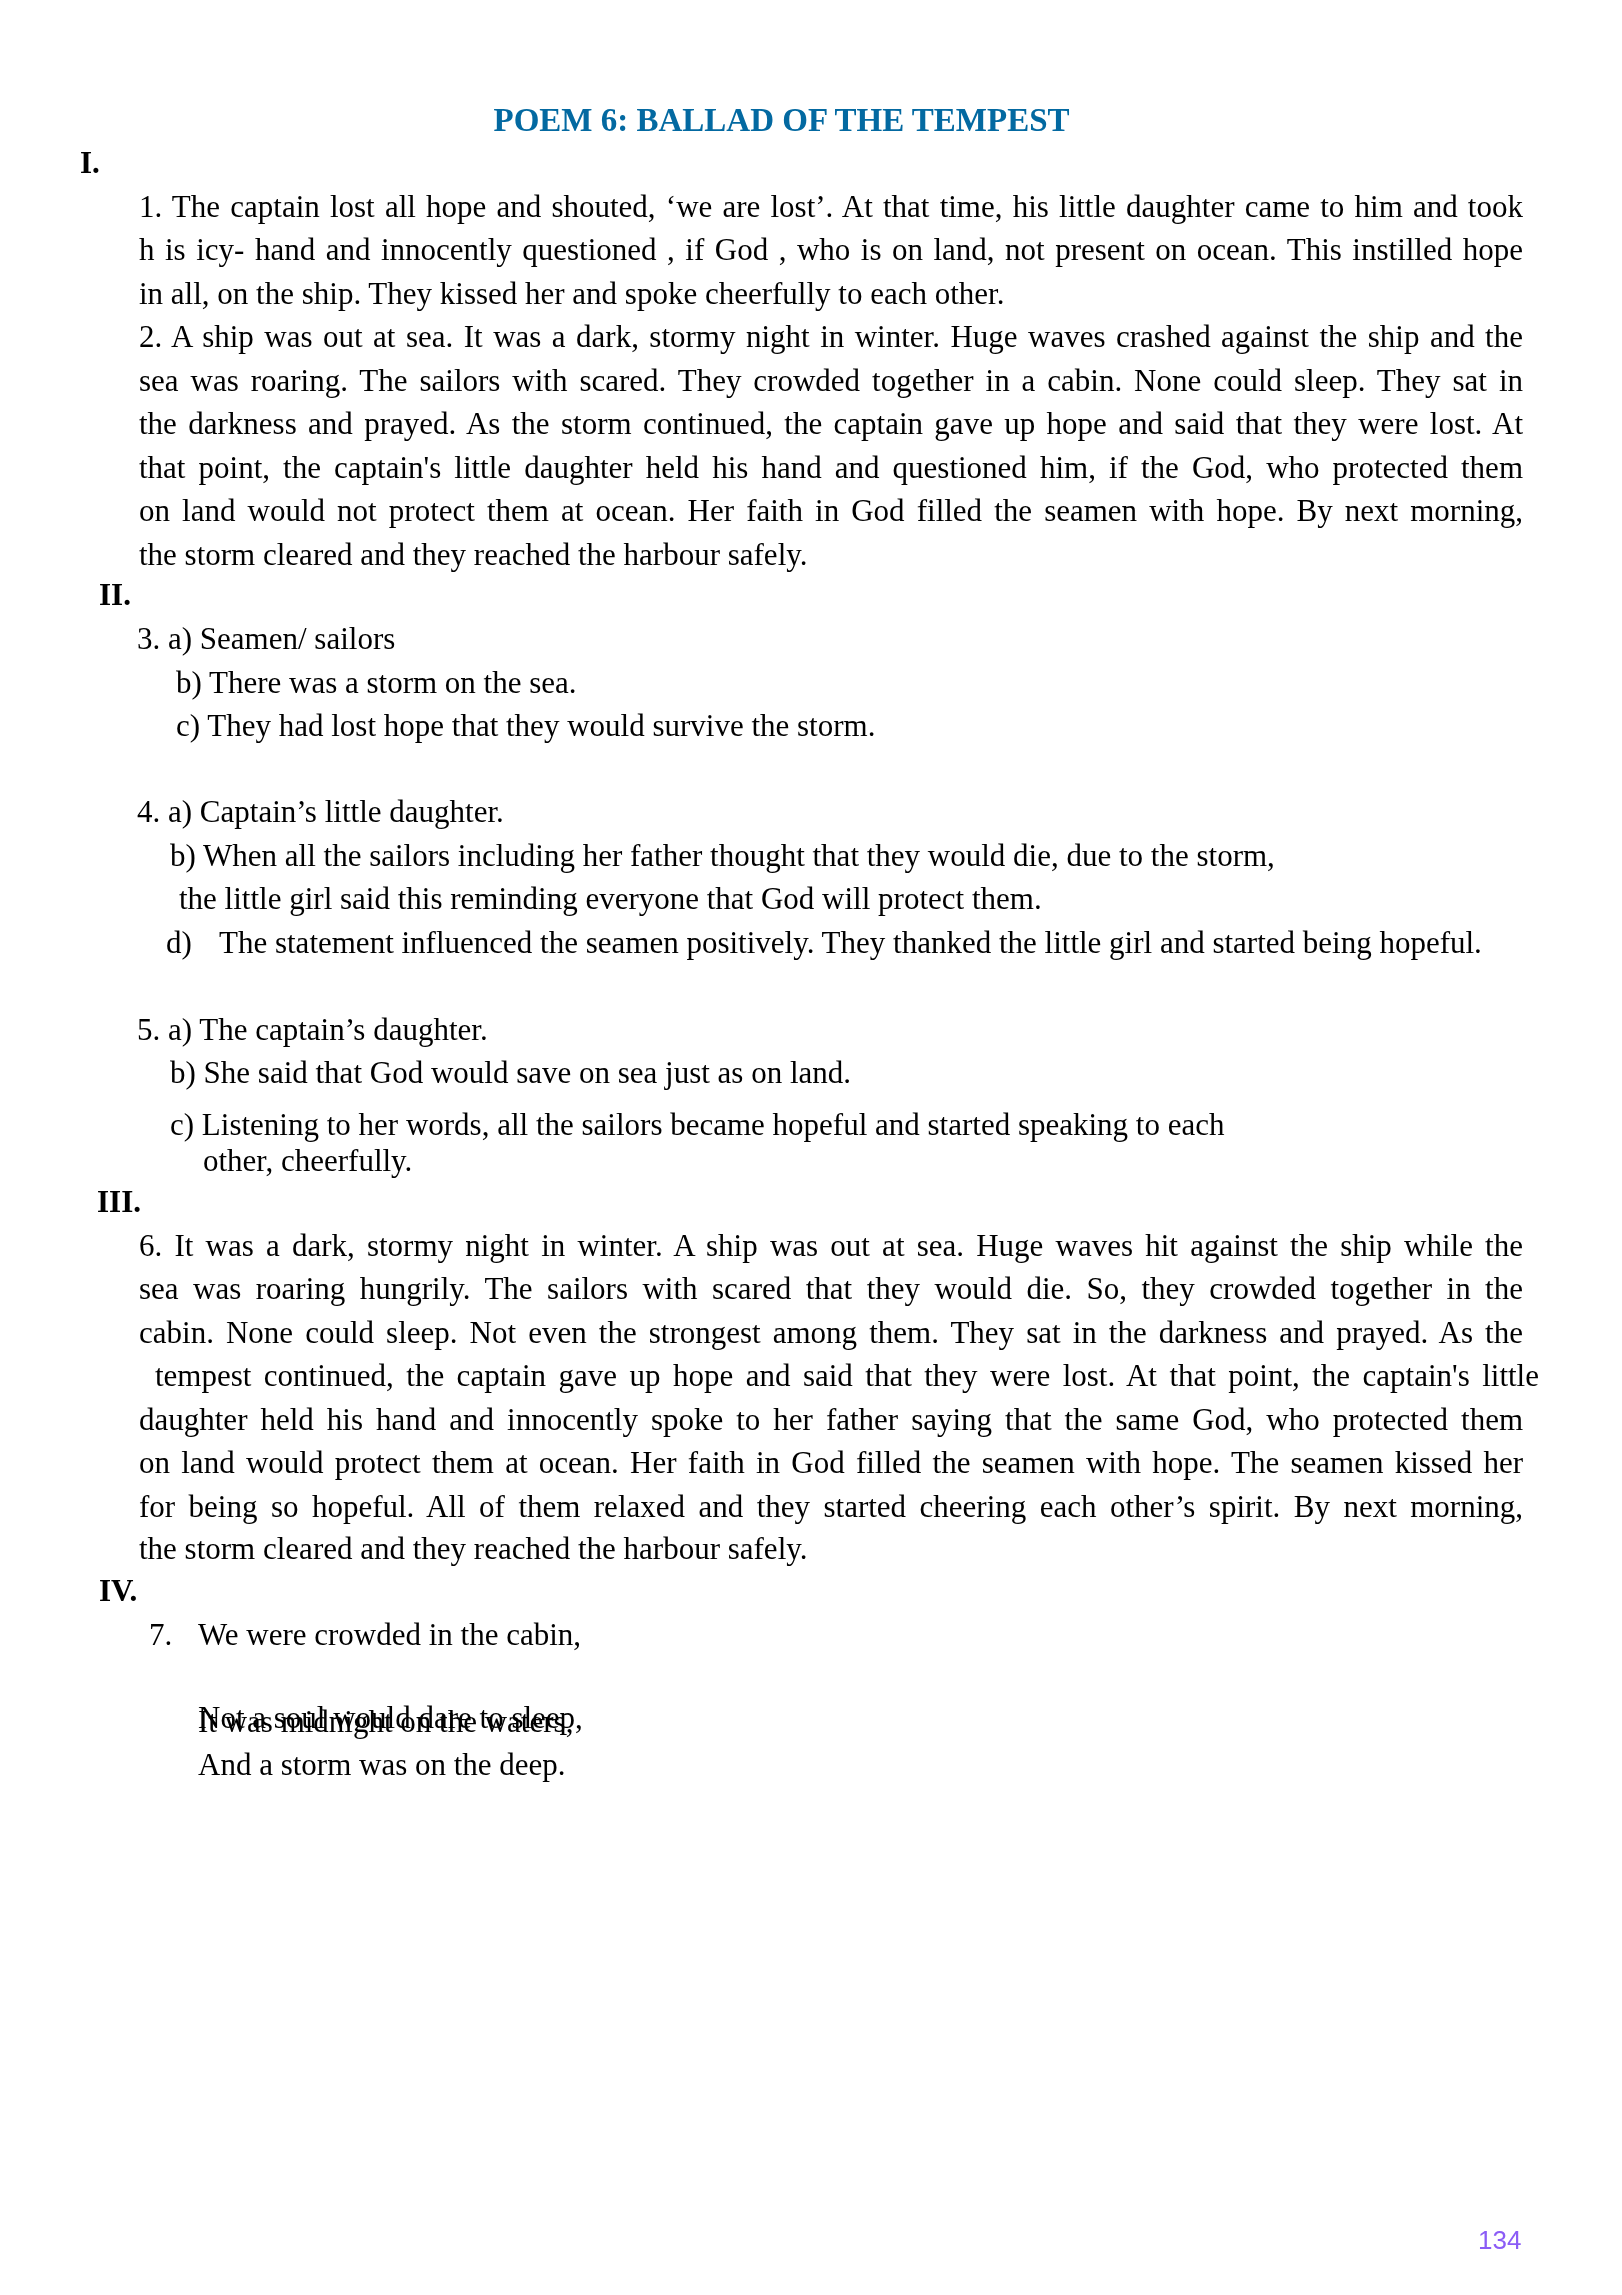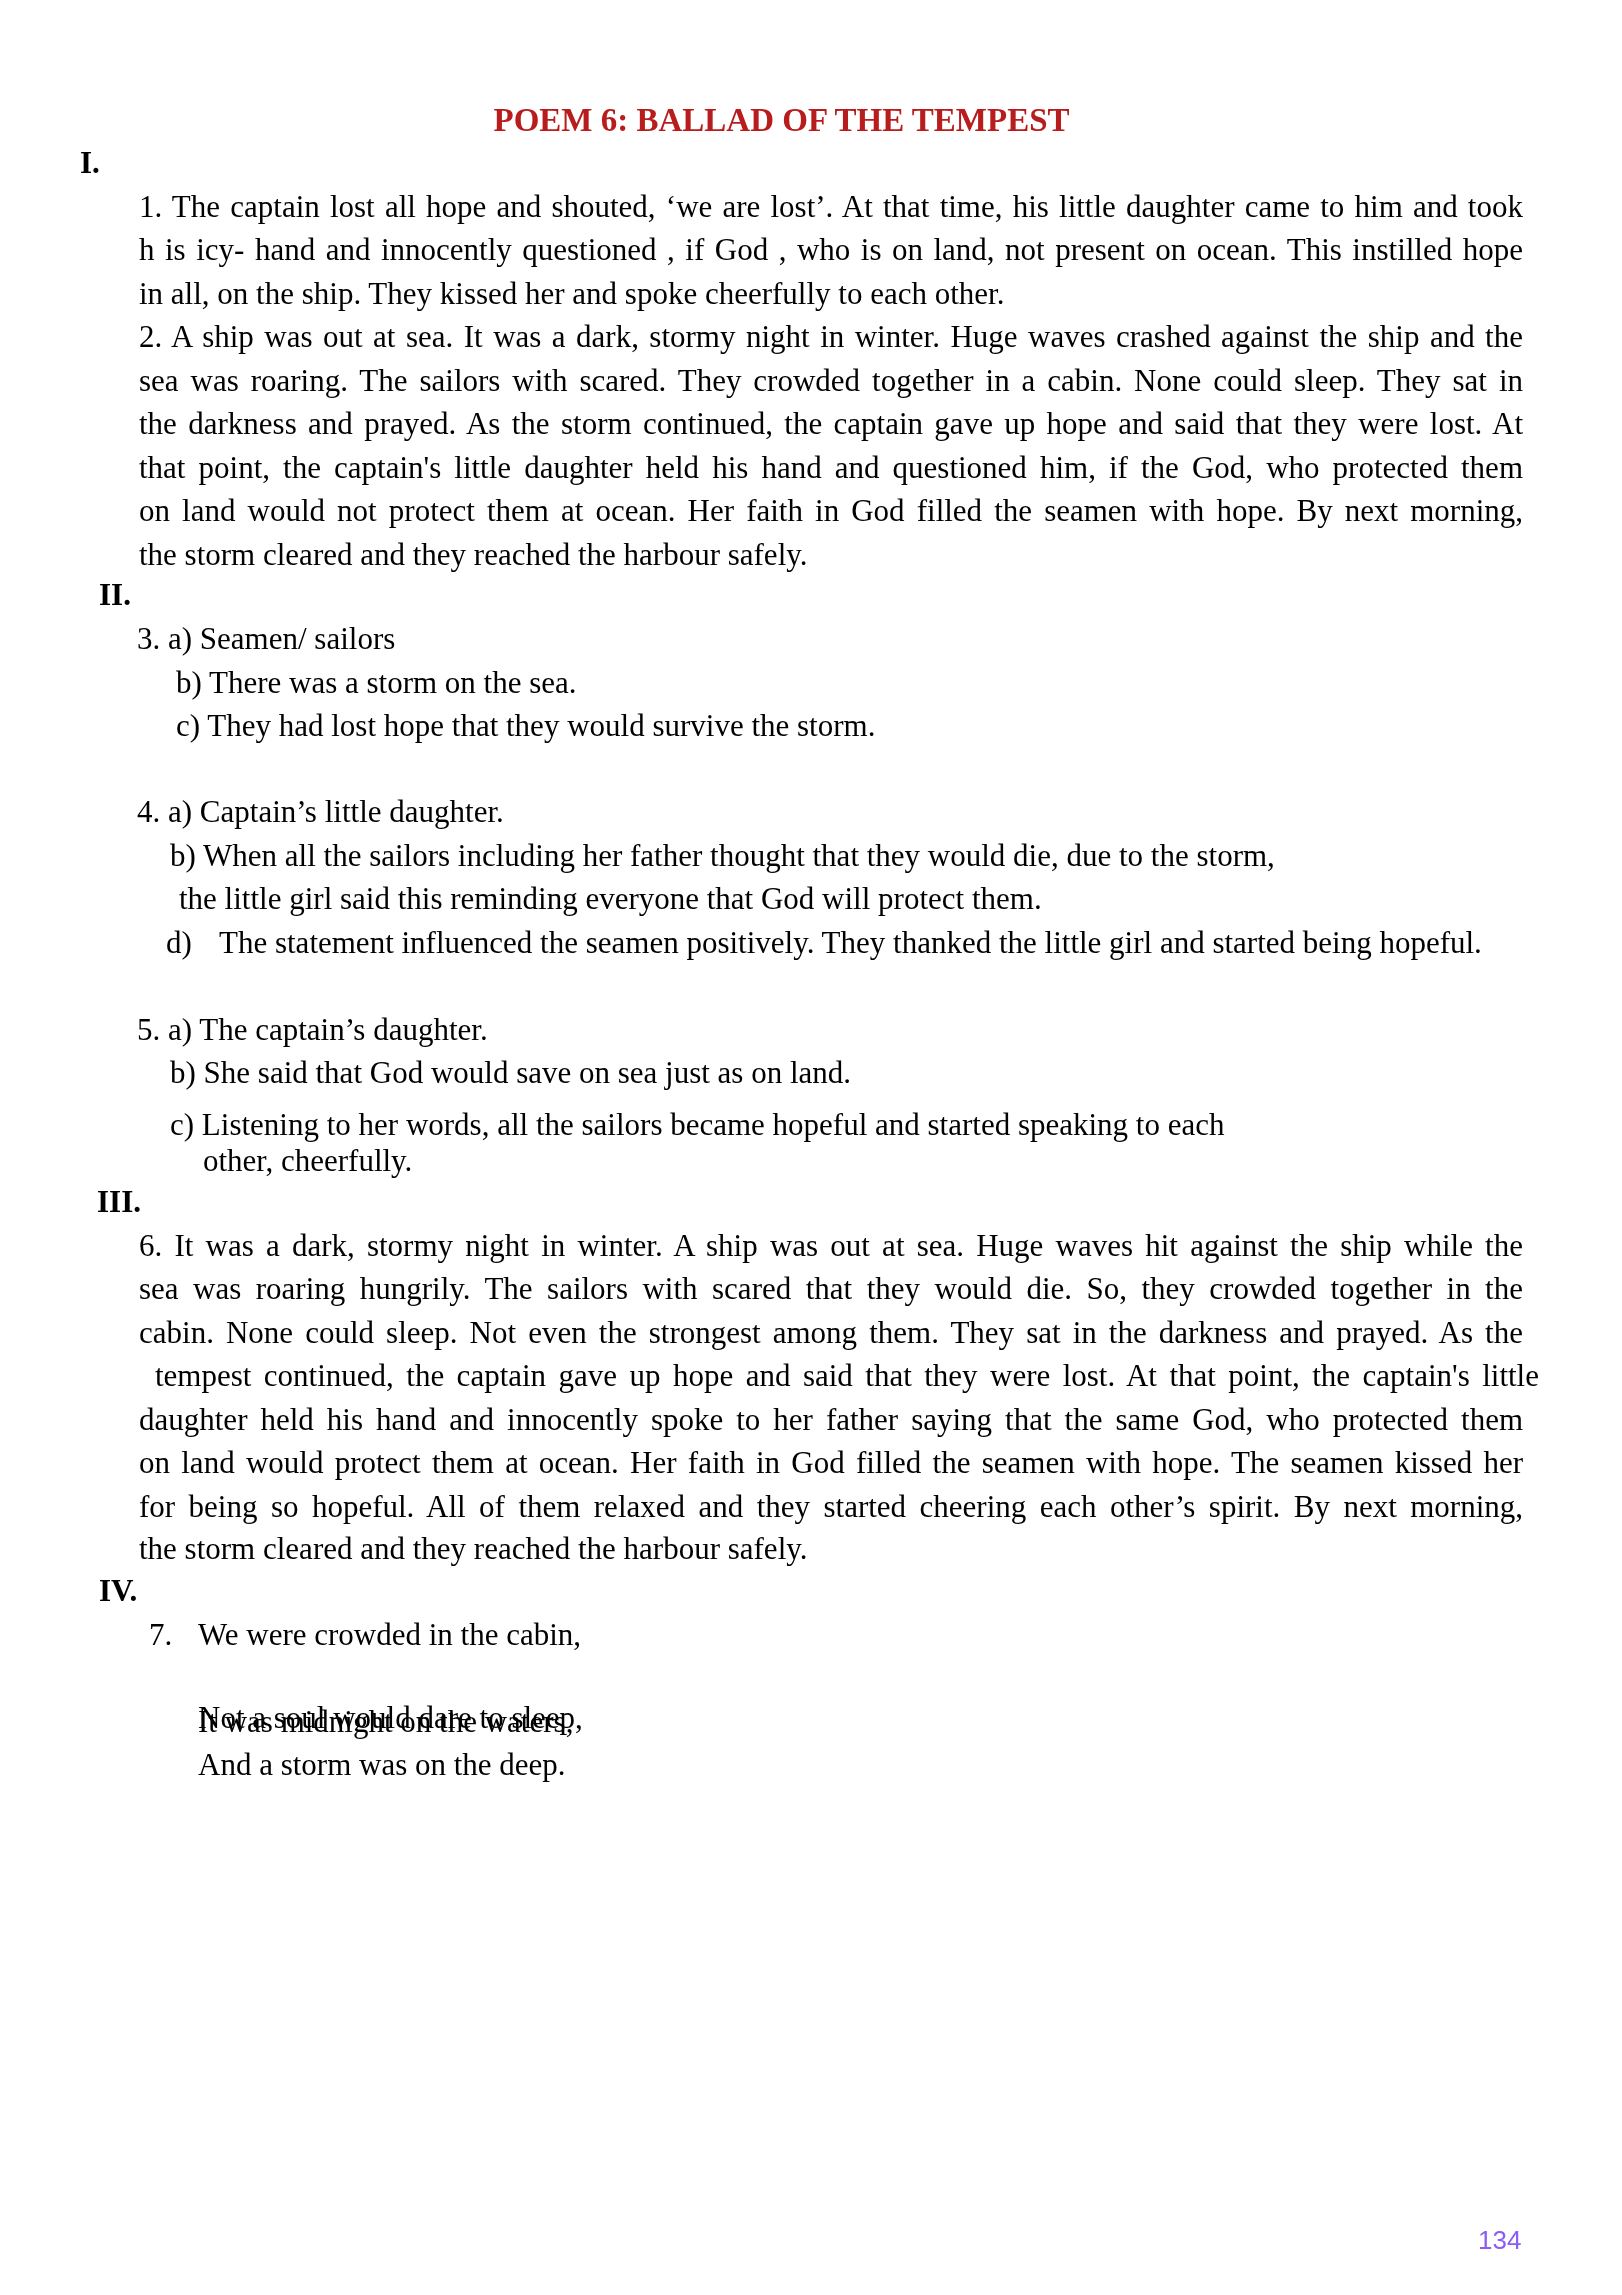--- a/index.html
+++ b/index.html
@@ -22,21 +22,21 @@
   }
   .bold { font-weight: bold; }
   .title {
     position: absolute;
     left: 0; width: 1563px;
     text-align: center;
     font-family: "Liberation Serif", "DejaVu Serif", serif;
     font-weight: bold;
     font-size: 33px;
     line-height: 44px;
-    color: #b91c1c;
+    color: #0369a1;
   }
   .pagenum {
     position: absolute;
     font-family: "Liberation Sans", "DejaVu Sans", sans-serif;
     font-size: 26px;
     line-height: 33px;
     color: #8b5cf6;
   }
 </style>
 </head>

